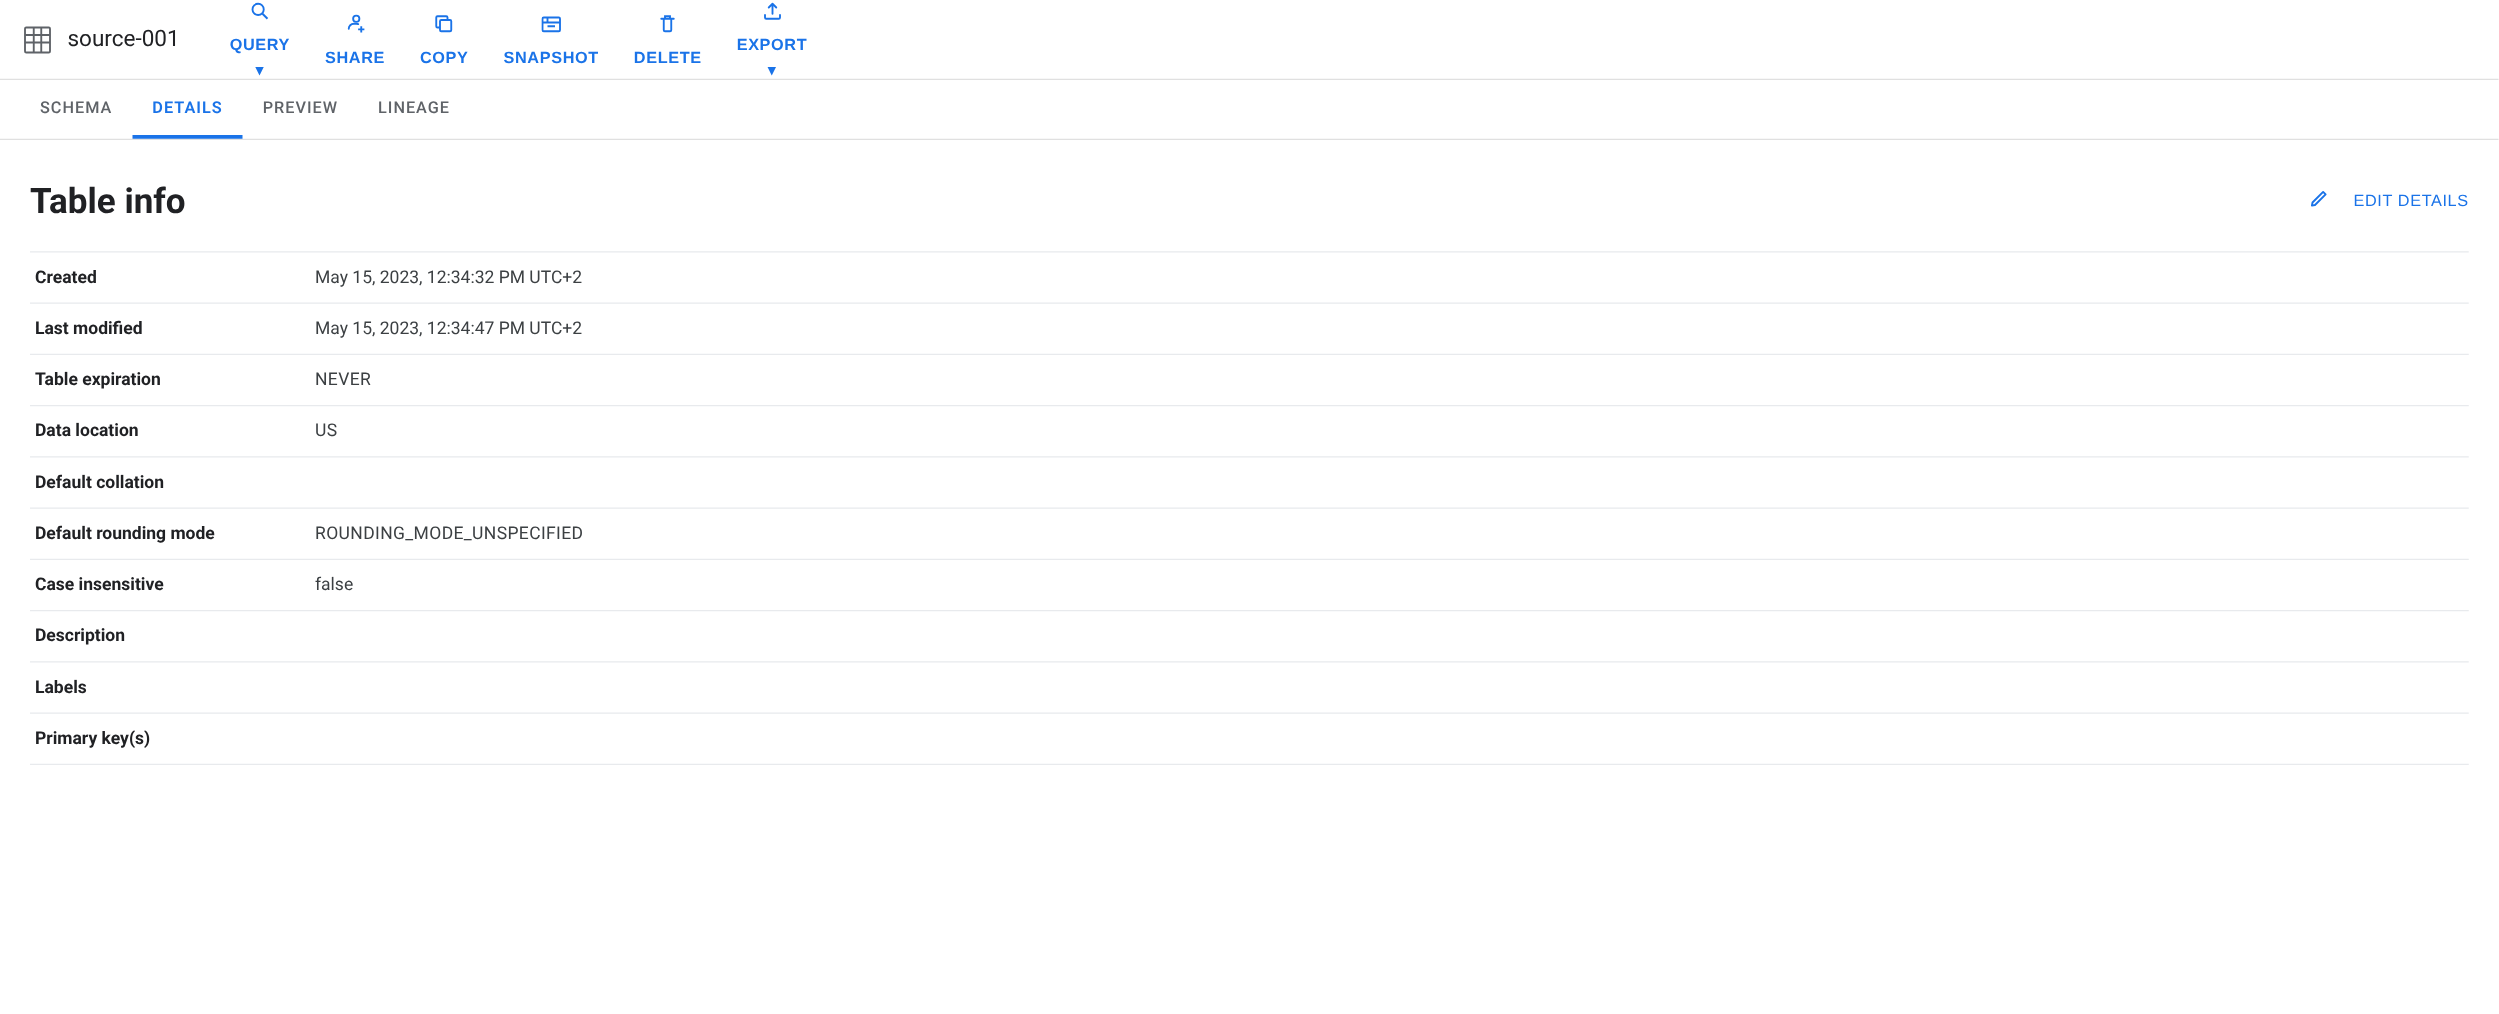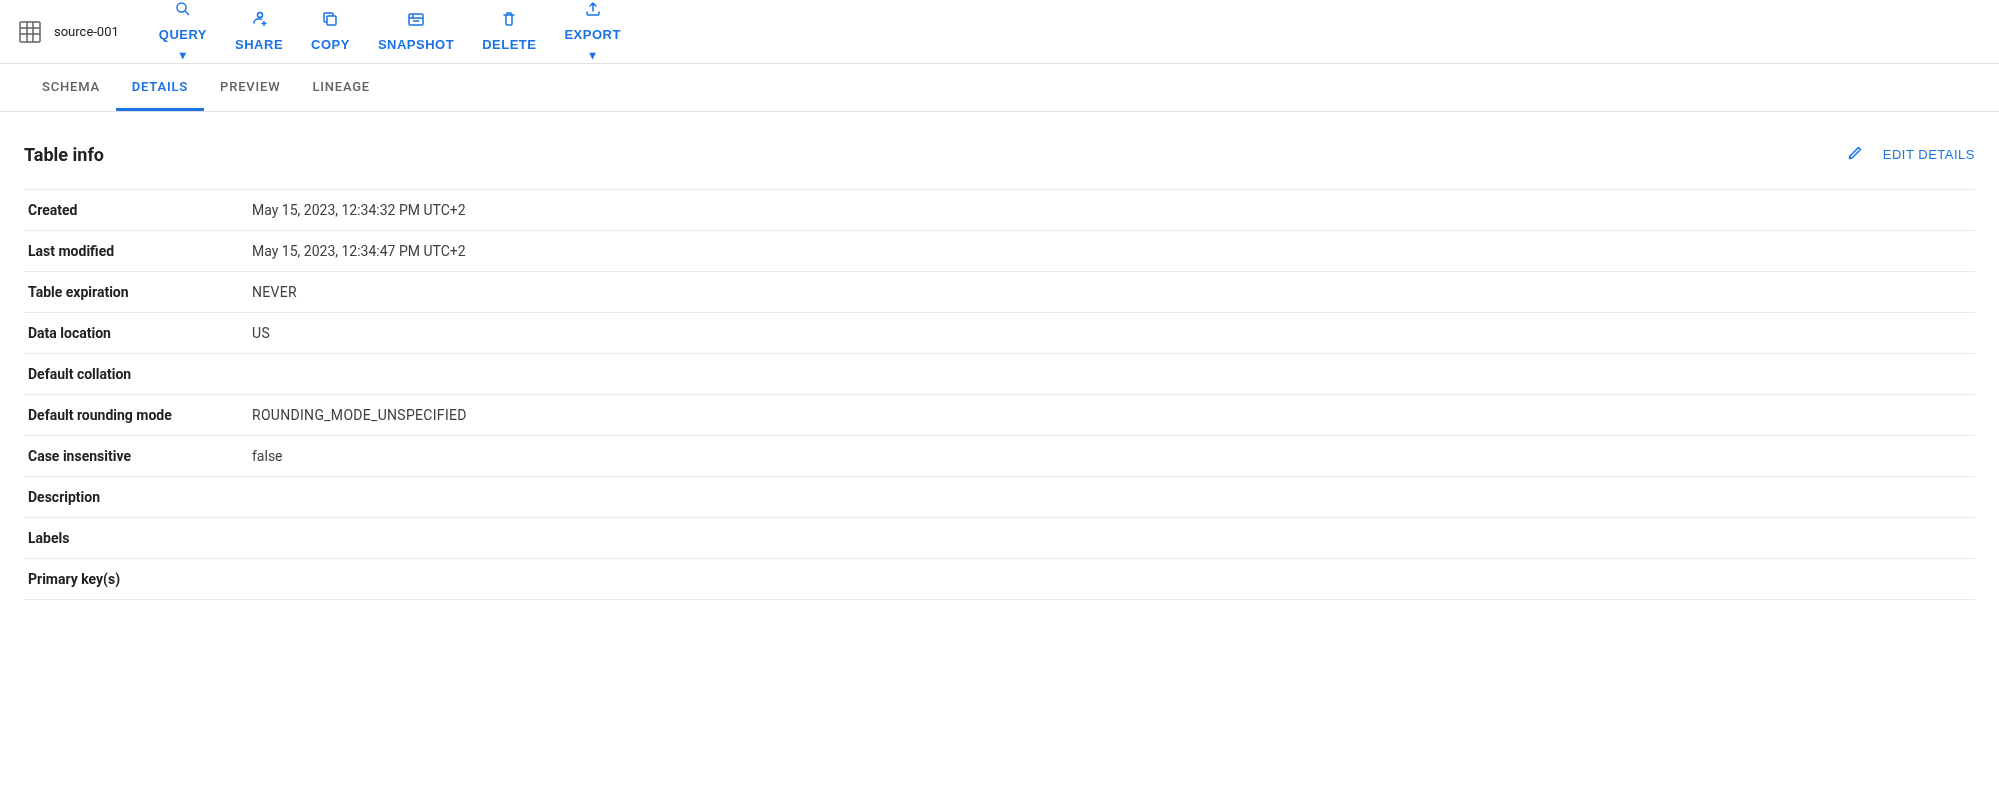--- a/index.html
+++ b/index.html
@@ -26,21 +26,21 @@
       margin-right: 16px;
     }
     .toolbar-logo-icon {
       width: 28px;
       height: 28px;
       display: flex;
       align-items: center;
       justify-content: center;
     }
     .toolbar-title {
-      font-size: 13px;
+      font-size: 18px;
       font-weight: 400;
       color: #202124;
       letter-spacing: 0;
     }
     .toolbar-actions {
       display: flex;
       align-items: center;
       gap: 4px;
       margin-left: 8px;
     }
@@ -65,21 +65,21 @@
       color: #1a73e8;
     }
     .toolbar-btn .chevron {
       font-size: 12px;
     }
 
     
     .tabs {
       display: flex;
       align-items: center;
-      padding: 0 26px;
+      padding: 0 16px;
       border-bottom: 1px solid #e0e0e0;
       height: 48px;
       gap: 0;
     }
     .tab {
       padding: 14px 16px;
       font-size: 13px;
       font-weight: 500;
       color: #5f6368;
       cursor: pointer;
@@ -98,21 +98,21 @@
     .content {
       padding: 32px 24px 24px 24px;
     }
     .section-header {
       display: flex;
       align-items: center;
       justify-content: space-between;
       margin-bottom: 24px;
     }
     .section-title {
-      font-size: 18px;
+      font-size: 28px;
       font-weight: 700;
       color: #202124;
     }
     .edit-btn {
       display: flex;
       align-items: center;
       gap: 20px;
       background: transparent;
       border: none;
       color: #1a73e8;

